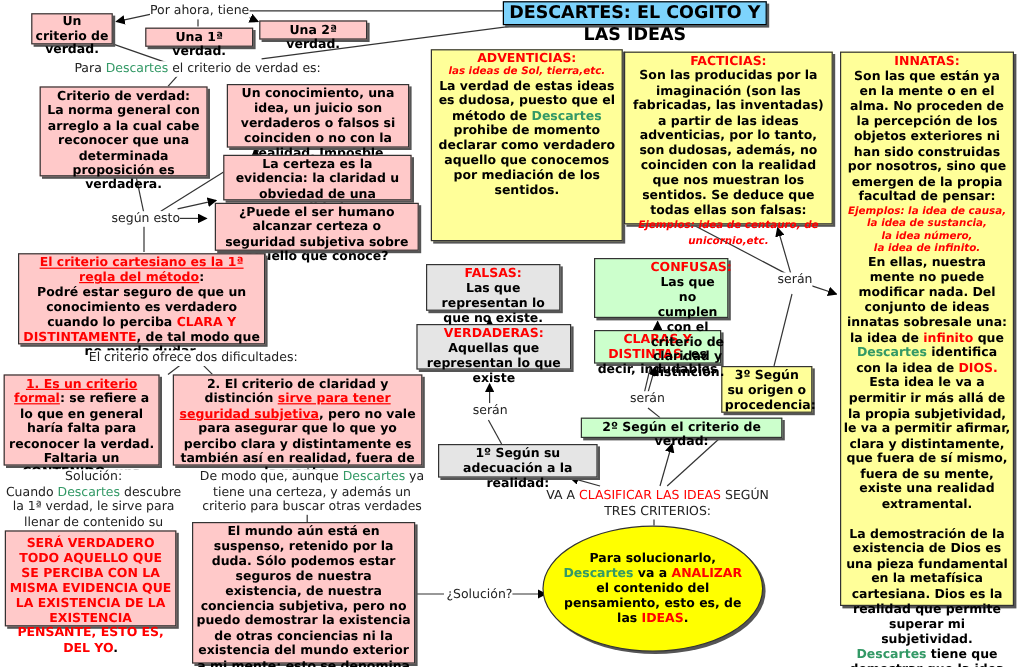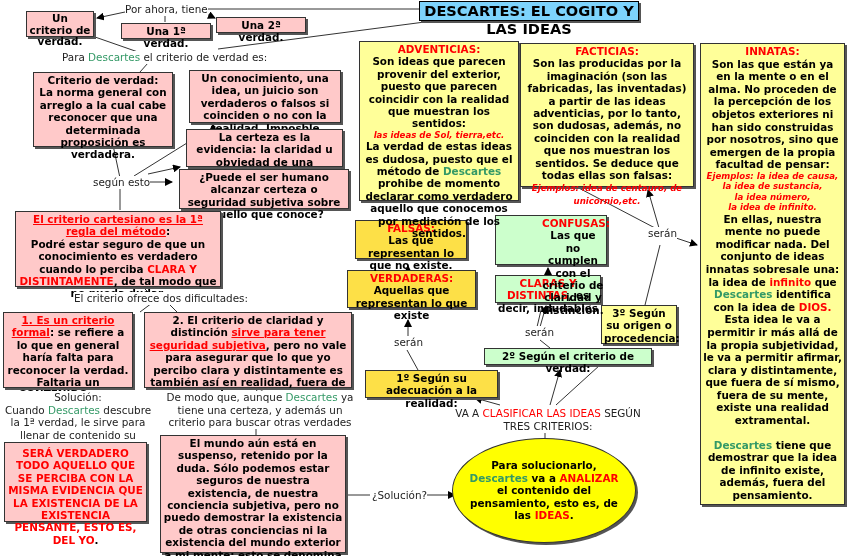--- a/index.html
+++ b/index.html
@@ -5,21 +5,21 @@
     html, body { margin: 0; padding: 0; }
     body { width: 848px; height: 556px; position: relative; background: #ffffff; overflow: hidden;
            font-family: "DejaVu Sans", "Liberation Sans", sans-serif; }
     svg.links { position: absolute; left: 0; top: 0; width: 848px; height: 556px; pointer-events: none; }
     .node { position: absolute; box-sizing: border-box; text-align: center; font-weight: bold;
             font-size: 10.4px; line-height: 12.4px; color: #000; border: 1px solid #333;
             box-shadow: 2px 2px 0 #555; padding: 1px 2px; }
     .pink { background: #ffc9c9; }
     .yellow { background: #ffff99; text-align: center; }
     .green { background: #ccffcc; }
-    .gray { background: #fde047; }
+    .gray { background: #e5e5e5; }
     .label { position: absolute; font-size: 10.4px; line-height: 12.6px; color: #222; text-align: center; background: #fff; white-space: nowrap; }
     .label.wrap { white-space: normal; }
     .red { color: #ff0000; }
     .green-txt { color: #339966; }
     .ul { text-decoration: underline; }
     .it { font-style: italic; font-size: 8.6px; line-height: 10.4px; }
     .title { position: absolute; left: 419px; top: 1px; width: 220px; height: 20px; box-sizing: border-box;
              background: #7dd3fc; border: 1px solid #000; box-shadow: 2px 2px 0 #555; font-weight: bold;
              font-size: 14.6px; line-height: 18px; text-align: center; }
     .ellipse { position: absolute; left: 452px; top: 438px; width: 184px; height: 105px; border-radius: 50%;
@@ -196,33 +196,33 @@
 <div class="node green" style="left:495px; top:275px; width:106px; height:28px;">
   <span class="red">CLARAS Y DISTINTAS</span><span>, es decir, indudables</span>
 </div>
 <div class="node green" style="left:495px; top:215px; width:112px; height:50px;padding-left:46px;">
   <div class="red">CONFUSAS:</div>
   <div>Las que no cumplen con el criterio de claridad y distinción.</div>
 </div>
 
 <div class="node yellow" style="left:359px; top:41px; width:160px; height:160px;">
   <div class="red">ADVENTICIAS:</div>
-  <div>Son ideas que parecen provenir del exterior, puesto que parecen coincidir con la realidad que muestran los sentidos:</div>
   <div class="red it">las ideas de Sol, tierra,etc.</div>
   <div><span>La verdad de estas ideas es dudosa, puesto que el método de </span><span class="green-txt">Descartes</span><span> prohibe de momento declarar como verdadero aquello que conocemos por mediación de los sentidos.</span></div>
 </div>
 
 <div class="node yellow" style="left:520px; top:43px; width:174px; height:144px;">
   <div class="red">FACTICIAS:</div>
   <span>Son las producidas por la imaginación (son las fabricadas, las inventadas) a partir de las ideas adventicias, por lo tanto, son dudosas, además, no coinciden con la realidad que nos muestran los sentidos. Se deduce que todas ellas son falsas: </span><span class="red it">Ejemplos: idea de centauro, de unicornio,etc.</span>
 </div>
 
 <div class="node yellow" style="left:700px; top:43px; width:145px; height:462px; line-height:12.6px;">
   <div class="red">INNATAS:</div>
   <div>Son las que están ya en la mente o en el alma. No proceden de la percepción de los objetos exteriores ni han sido construidas por nosotros, sino que emergen de la propia facultad de pensar:</div>
   <div class="red it">Ejemplos: la idea de causa,</div>
   <div class="red it">la idea de sustancia,</div>
   <div class="red it">la idea número,</div>
   <div class="red it">la idea de infinito.</div>
   <div><span>En ellas, nuestra mente no puede modificar nada. Del conjunto de ideas innatas sobresale una: la idea de </span><span class="red">infinito</span><span> que </span><span class="green-txt">Descartes</span><span> identifica con la idea de </span><span class="red">DIOS.</span><span> Esta idea le va a permitir ir más allá de la propia subjetividad, le va a permitir afirmar, clara y distintamente, que fuera de sí mismo, fuera de su mente, existe una realidad extramental.</span></div>
   <div style="height:12px;"></div>
+  <div>La demostración de la existencia de Dios es una pieza fundamental en la metafísica cartesiana. Dios es la realidad que permite superar mi subjetividad.</div>
   <div><span class="green-txt">Descartes</span><span> tiene que demostrar que la idea de infinito existe, además, fuera del pensamiento.</span></div>
 </div>
 
 </body></html>

